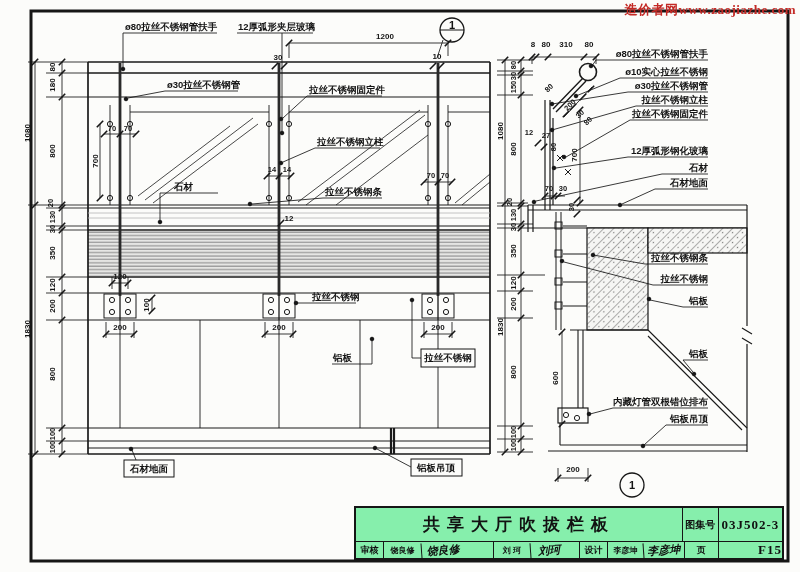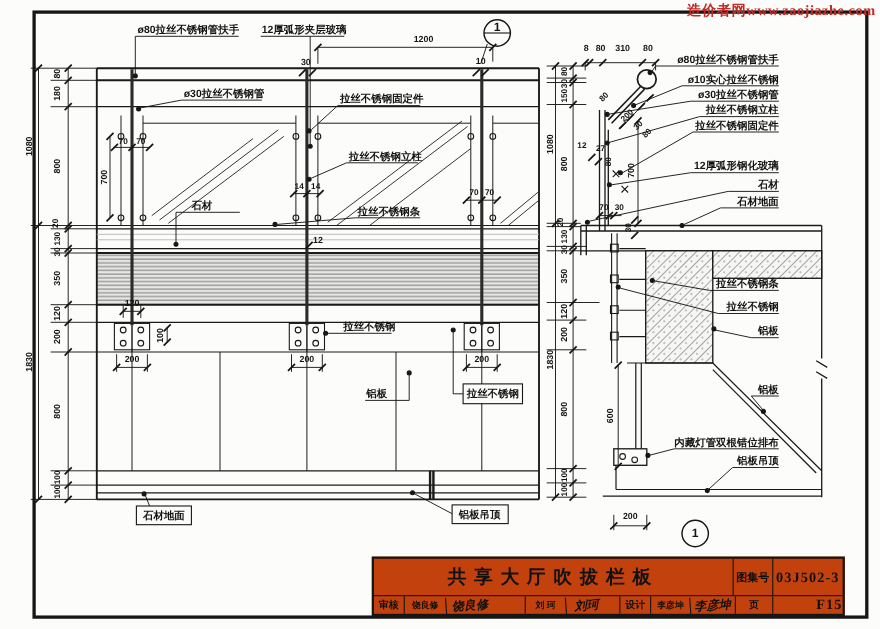--- a/index.html
+++ b/index.html
@@ -11,22 +11,22 @@
   .c{transform:translate(-50%,-50%);}
   .v{transform:translate(-50%,-50%) rotate(-90deg);}
   .d{transform:translate(-50%,-50%) rotate(-45deg);}
   .dim{font:600 8px "Liberation Sans",sans-serif;}
   .dim7{font:600 7.5px "Liberation Sans",sans-serif;}
   .sc{right:92px;text-align:right;}
   .wm{font:bold 13px "Liberation Serif",serif;color:#c32a26;letter-spacing:.5px;z-index:3;}
   .etitle{font:bold 15px "Liberation Sans",sans-serif;letter-spacing:2px;}
   .mark{font:bold 11px "Liberation Sans",sans-serif;}
   
-  .tb{position:absolute;left:338px;top:506px;width:430px;height:54px;z-index:2;
-      border:2px solid #161616;box-sizing:border-box;background:#c2410c;}
+  .tb{position:absolute;left:354px;top:506px;width:430px;height:54px;z-index:2;
+      border:2px solid #161616;box-sizing:border-box;background:#86efac;}
   .tb .row{display:flex;box-sizing:border-box;}
   .tb .r1{height:33px;}
   .tb .r2{height:17px;border-top:1.5px solid #161616;}
   .tb .cell{box-sizing:border-box;border-left:1.2px solid #161616;display:flex;
             align-items:center;justify-content:center;overflow:hidden;color:#111;}
   .tb .cell:first-child{border-left:none;}
   .bigtitle{font:bold 17px "Liberation Sans",sans-serif;letter-spacing:7px;}
   .atlas{font:bold 10px "Liberation Sans",sans-serif;}
   .atlasno{font:bold 13px "Liberation Serif",serif;letter-spacing:1px;}
   .lbl{font:bold 9px "Liberation Sans",sans-serif;}

